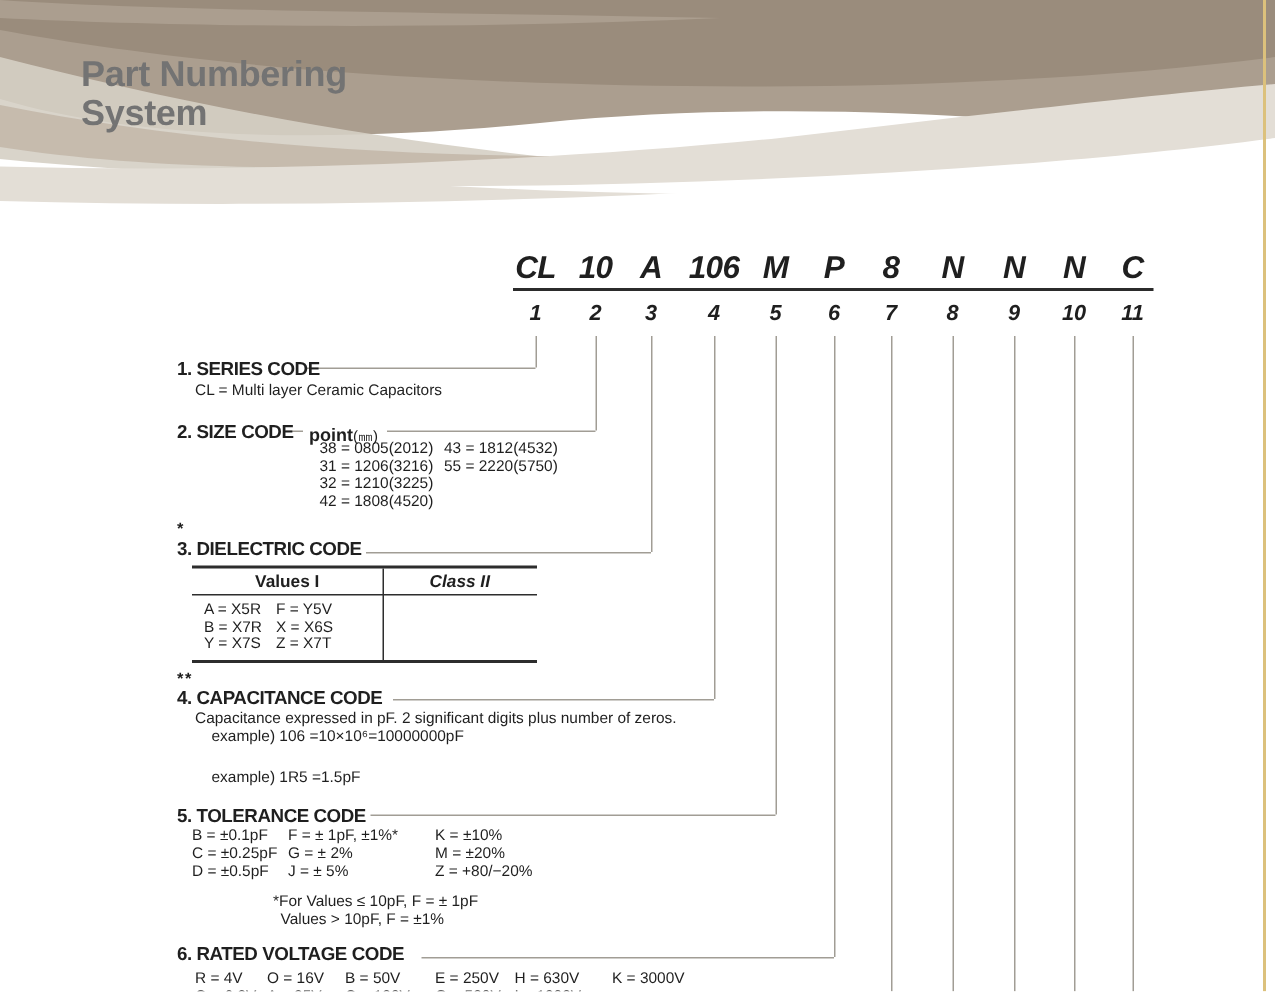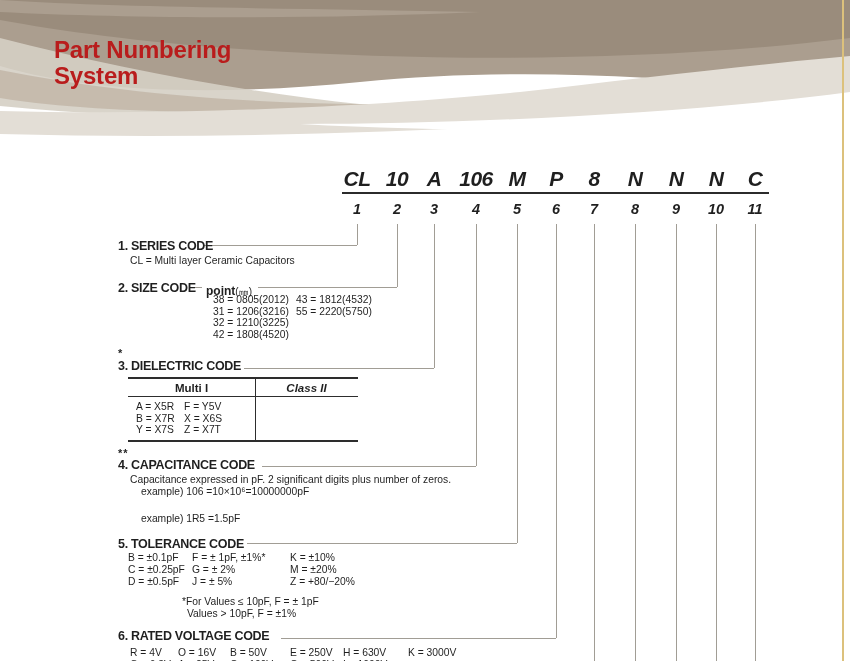--- a/index.html
+++ b/index.html
@@ -2,21 +2,21 @@
 <html><head>
 <meta charset="utf-8">
 <style>
   html,body { margin:0; padding:0; background:#fff; }
   .page { position:relative; width:850px; height:661px; background:#ffffff; overflow:hidden;
           font-family:"Liberation Sans", sans-serif; color:#1f1f1f; }
 
   
   .header { position:absolute; top:0; left:0; width:850px; height:160px; pointer-events:none; }
   .header svg { position:absolute; top:0; left:0; }
-  .header-title { position:absolute; left:54px; top:37px; color:#b91c1c; font-weight:bold;
+  .header-title { position:absolute; left:54px; top:37px; color:#737373; font-weight:bold;
                   font-size:24px; line-height:26px; letter-spacing:-0.2px; }
 
   .gold-line { position:absolute; top:0; left:842px; width:2px; height:661px; background:#dcc17c; }
 
   
   .seg  { position:absolute; top:167px; transform:translateX(-50%); font-weight:bold; font-style:italic;
           font-size:21px; letter-spacing:-0.5px; white-space:nowrap; }
   .pos  { position:absolute; top:201px; transform:translateX(-50%); font-weight:bold; font-style:italic;
           font-size:14.5px; }
   .pn-underline { position:absolute; left:342px; top:192px; width:427px; height:2px; background:#2b2b2b; }
@@ -133,21 +133,21 @@
   <div class="abs col col-11 small" style="left:296px;top:294px">
     <span>43 = 1812(4532)</span>
     <span>55 = 2220(5750)</span>
   </div>
 
   <span class="star" style="left:118px;top:347px">*</span>
   <span class="sec-title" style="left:118px;top:359px">3. DIELECTRIC CODE</span>
   <div class="dtable">
     <div class="divider"></div>
     <div class="dt-head">
-      <span class="dt-h1">Multi I</span>
+      <span class="dt-h1">Values I</span>
       <span class="dt-h2">Class II</span>
     </div>
     <div class="dt-body">
       <div class="dt-b2">
         <div class="dt-row">
             <span class="p1">A = X5R</span>
             <span class="p2">F = Y5V</span>
           </div>
         <div class="dt-row">
             <span class="p1">B = X7R</span>

